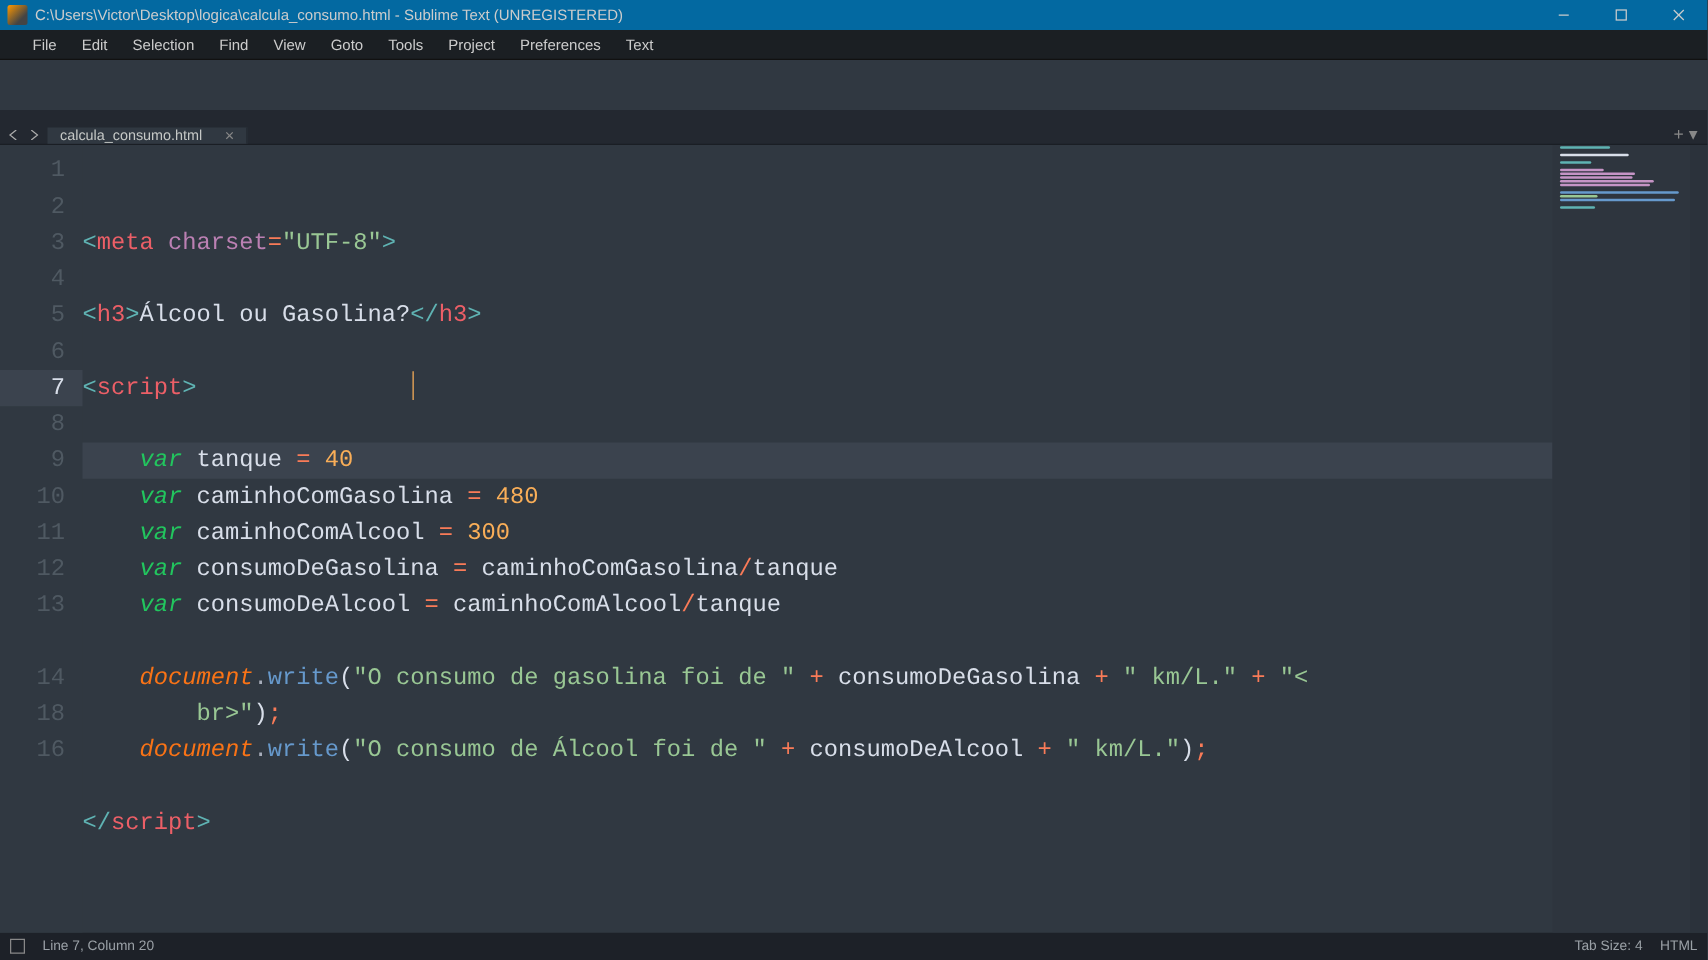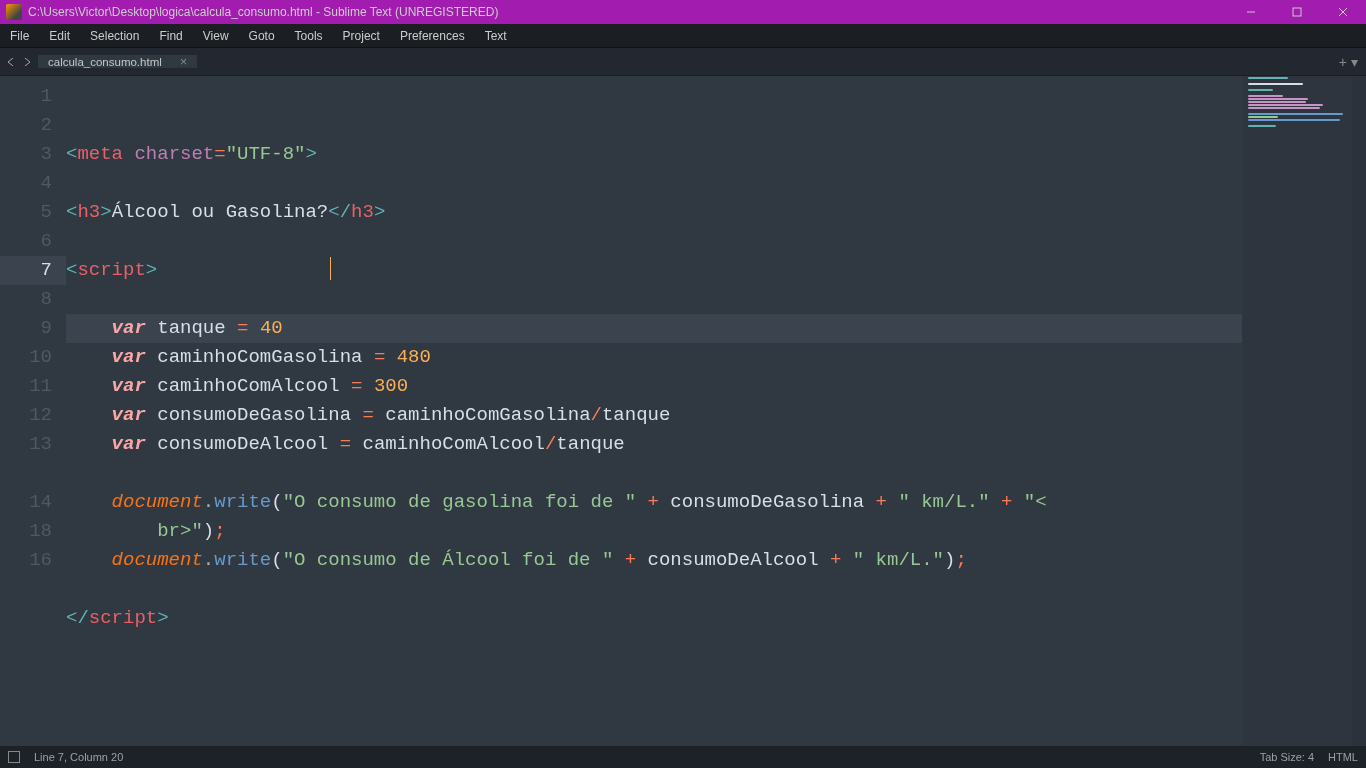--- a/index.html
+++ b/index.html
@@ -1,31 +1,31 @@
 <!DOCTYPE html>
 <html><head>
 <meta charset="utf-8">
 <style>
   * { margin: 0; padding: 0; box-sizing: border-box; }
   html, body { width: 1366px; height: 768px; overflow: hidden; font-family: "Segoe UI", Arial, sans-serif; }
   body { background: #303841; color: #d8dee9; display: flex; flex-direction: column; }
 
   
-  .titlebar { height: 24px; background: #a21caf; display: flex; align-items: center; color: #ccc; font-size: 12px; }
+  .titlebar { height: 24px; background: #0369a1; display: flex; align-items: center; color: #ccc; font-size: 12px; }
   .titlebar .app-icon { width: 16px; height: 16px; margin: 0 6px; background: linear-gradient(135deg,#ff9800 0%,#444 70%); border-radius: 2px; }
   .titlebar .title { flex: 1; white-space: nowrap; }
   .titlebar .wbtn { width: 46px; height: 24px; display: flex; align-items: center; justify-content: center; }
   .titlebar .wbtn svg { stroke: #ccc; }
 
   
-  .menubar { height: 24px; background: #1b1f23; display: flex; align-items: center; padding: 0 0; font-size: 12px; color: #ccc; border-bottom: 1px solid #111; }
+  .menubar { height: 24px; background: #1b1f23; display: flex; align-items: center; padding: 0 16px; font-size: 12px; color: #ccc; border-bottom: 1px solid #111; }
   .menubar .menu-item { padding: 3px 10px; cursor: default; }
 
   
-  .tabrow { height: 28px; background: #232830; display: flex; align-items: center; border-bottom: 1px solid #1a1e24; position: relative; }
+  .tabrow { height: 28px; background: #232830; display: flex; align-items: flex-end; border-bottom: 1px solid #1a1e24; position: relative; margin-top: 40px; }
   .nav-arrows { display: flex; align-items: center; padding: 0 4px; gap: 2px; }
   .nav-arrows .arrow { width: 14px; height: 14px; display:flex; align-items:center; justify-content:center; }
   .tab { display: flex; align-items: center; background: #303841; color: #c5c8c6; font-size: 11.5px; padding: 0 10px; position: relative; border-right: 1px solid #232830; }
   .tab .close { margin-left: 18px; color: #888; font-size: 13px; line-height: 1; }
   .tabrow-right { margin-left: auto; display: flex; align-items: center; padding: 0 8px; gap: 4px; color: #888; }
   .tabrow-right .plus, .tabrow-right .drop { font-size: 14px; }
 
   
   .editor-wrap { flex: 1; display: flex; position: relative; background: #303841; }
   .gutter { width: 66px; background: #303841; font-family: Consolas, "Courier New", monospace; font-size: 19px; line-height: 29px; text-align: right; padding-top: 6px; color: #4f5962; }
@@ -36,21 +36,21 @@
   .code .row.current { background: #3b434e; }
   .code .wrap-row { height: 29px; padding-left: 0; }
 
   
   .p-ang   { color: #5fb3b3; } 
   .p-tag   { color: #ec5f67; } 
   .p-attr  { color: #bb80b3; } 
   .p-op    { color: #f97b58; } 
   .p-str   { color: #99c794; }
   .p-text  { color: #d8dee9; }
-  .p-kw    { color: #fca5a5; font-style: italic; font-weight: bold; } 
+  .p-kw    { color: #22c55e; font-style: italic; } 
   .p-num   { color: #f9ae58; }
   .p-obj   { color: #f97316; font-style: italic; } 
   .p-fn    { color: #6699cc; } 
   .p-id    { color: #d8dee9; }
   .p-dot   { color: #a7adba; }
 
   .cursor { position: absolute; width: 1px; height: 23px; background: #f9ae58; top: 181px; left: 264px; animation: blink 1s step-end infinite; }
   @keyframes blink { 50% { opacity: 0; } }
 
   

